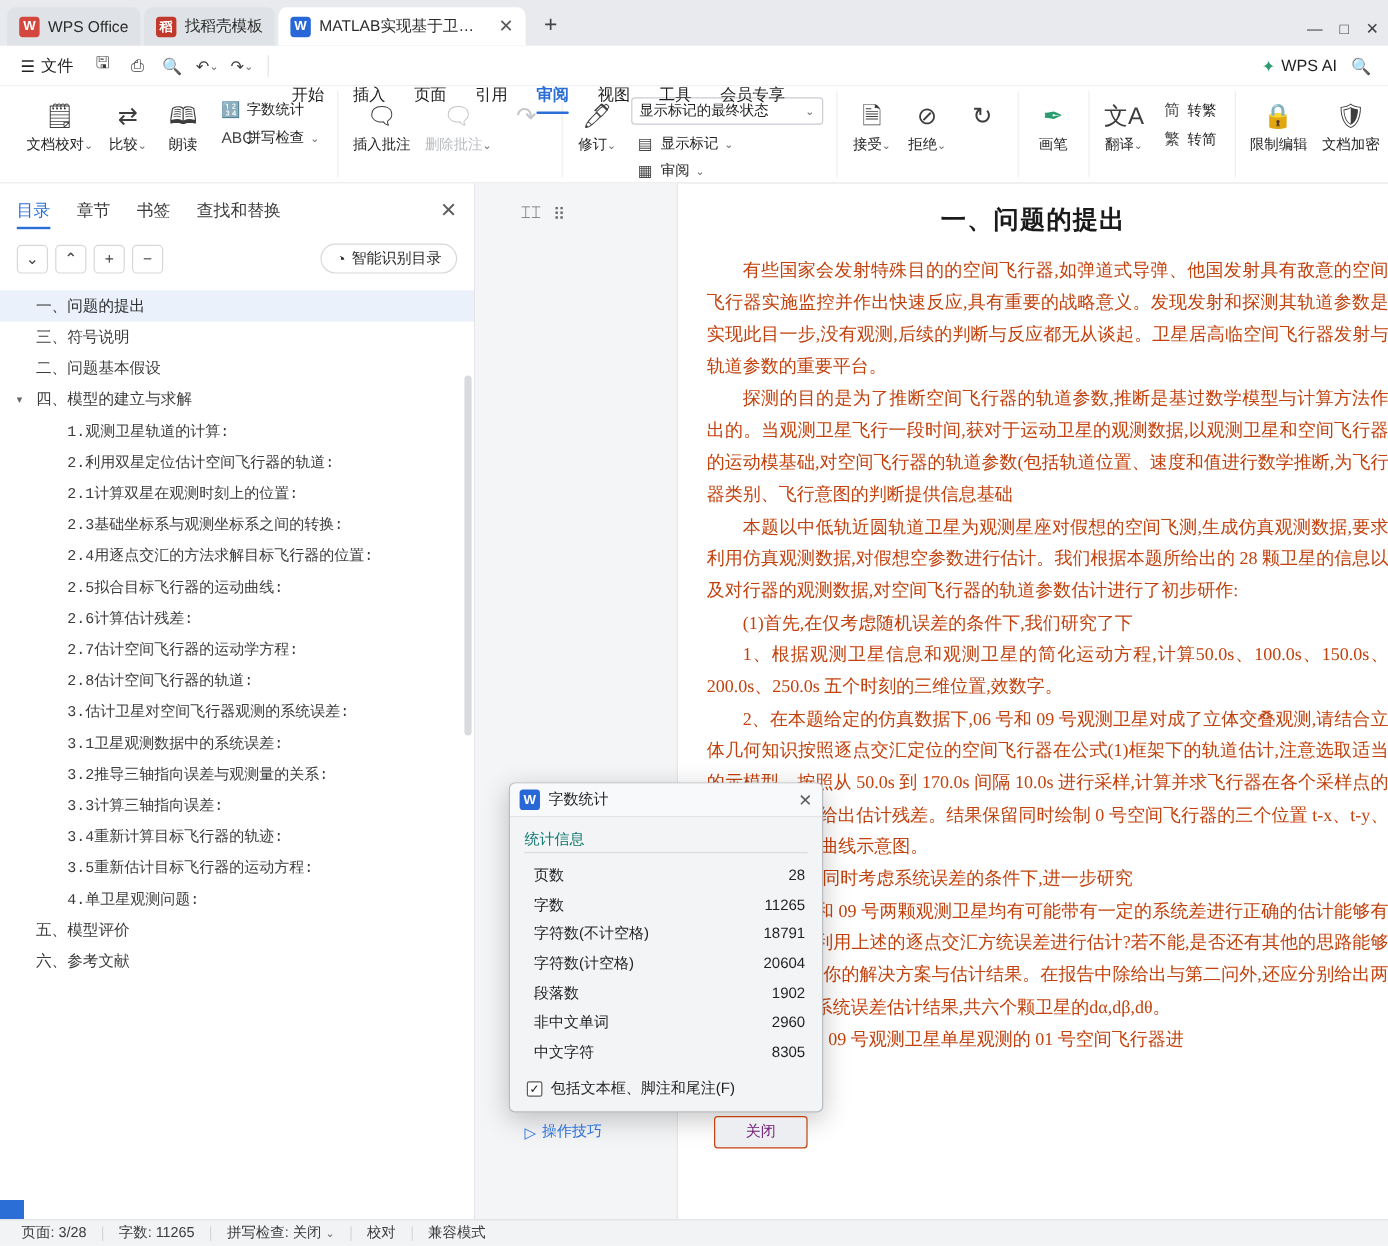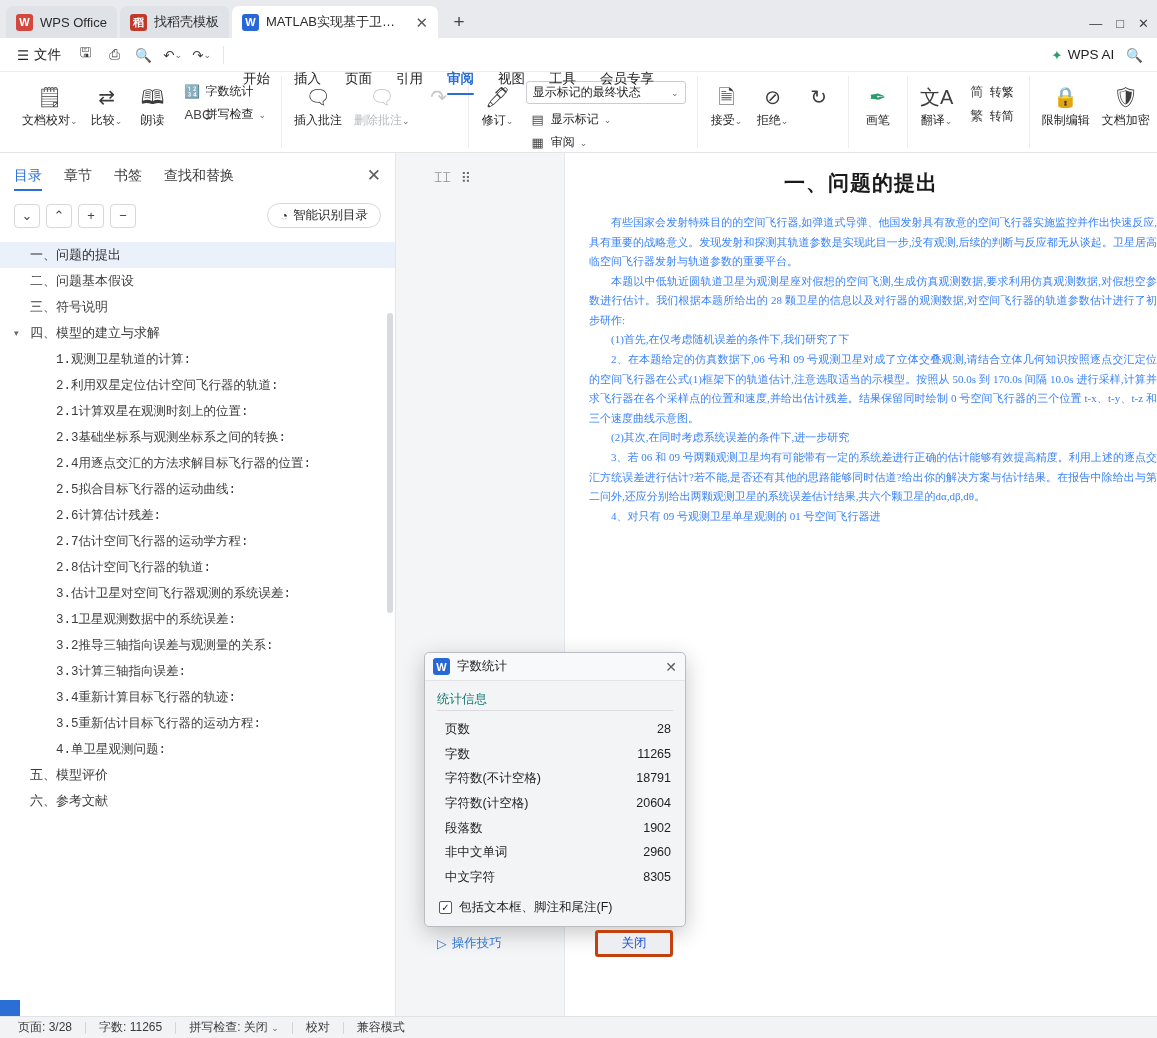--- a/index.html
+++ b/index.html
@@ -261,22 +261,22 @@
     text-align: center;
     font-family: "Liberation Serif", serif;
     font-weight: bold;
     font-size: 21px;
     color: #1a1a1a;
     padding-top: 16px;
     letter-spacing: 1px;
   }
   .doc-body {
     font-family: "Liberation Serif", serif;
-    font-size: 11px;
-    color: #3b82f6;
+    font-size: 15px;
+    color: #c2410c;
     line-height: 1.78;
     padding: 16px 0 0 24px;
     text-align: justify;
   }
   .doc-body p { margin: 0 0 0 0; text-indent: 2em; }
 
   
   .dialog {
     position: absolute;
     left: 424px; top: 499px;
@@ -316,22 +316,22 @@
     font-size: 10px; color: #1a1a1a;
   }
   .dlg-foot {
     display: flex; align-items: center;
     padding: 14px 12px 0 12px;
   }
   .tip-link { display: flex; align-items: center; gap: 5px; color: #2b6fd6; font-size: 12.5px; }
   .dlg-btn {
     margin-left: auto;
     width: 78px; height: 27px;
-    border: 3px solid #c2410c; border-radius: 3px;
-    background: #eceef1; font-size: 12.5px; color: #1d4ed8;
+    border: 1px solid #c2410c; border-radius: 3px;
+    background: #eceef1; font-size: 12.5px; color: #701a75;
     display: flex; align-items: center; justify-content: center;
   }
 
   
   .statusbar {
     position: absolute; left: 0; right: 0; bottom: 0;
     height: 22px; background: #f2f3f5;
     border-top: 1px solid #e0e2e5;
     display: flex; align-items: center;
     font-size: 12px; color: #3b3b3b;
@@ -535,25 +535,25 @@
       </div>
     </div>
 
     <div class="toc">
       <div class="toc-item lvl1 sel">
         <span class="toc-arrow"></span>
         <span>一、问题的提出</span>
       </div>
       <div class="toc-item lvl1">
         <span class="toc-arrow"></span>
-        <span>二、问题基本假设</span>
+        <span>三、符号说明</span>
       </div>
       <div class="toc-item lvl1">
         <span class="toc-arrow"></span>
-        <span>三、符号说明</span>
+        <span>二、问题基本假设</span>
       </div>
       <div class="toc-item lvl1">
         <span class="toc-arrow">▾</span>
         <span>四、模型的建立与求解</span>
       </div>
       <div class="toc-item lvl2">
           <span>1.观测卫星轨道的计算:</span>
         </div>
       <div class="toc-item lvl2">
           <span>2.利用双星定位估计空间飞行器的轨道:</span>
@@ -617,22 +617,24 @@
   <div class="doc-area">
     <div class="doc-left-strip"></div>
     <div class="ruler-ctl">
       <span>⌶⌶</span>
       <span>⠿</span>
     </div>
     <div class="page">
       <div class="doc-title">一、问题的提出</div>
       <div class="doc-body">
         <p>有些国家会发射特殊目的的空间飞行器,如弹道式导弹、他国发射具有敌意的空间飞行器实施监控并作出快速反应,具有重要的战略意义。发现发射和探测其轨道参数是实现此目一步,没有观测,后续的判断与反应都无从谈起。卫星居高临空间飞行器发射与轨道参数的重要平台。</p>
+        <p>探测的目的是为了推断空间飞行器的轨道参数,推断是基过数学模型与计算方法作出的。当观测卫星飞行一段时间,获对于运动卫星的观测数据,以观测卫星和空间飞行器的运动模基础,对空间飞行器的轨道参数(包括轨道位置、速度和值进行数学推断,为飞行器类别、飞行意图的判断提供信息基础</p>
         <p>本题以中低轨近圆轨道卫星为观测星座对假想的空间飞测,生成仿真观测数据,要求利用仿真观测数据,对假想空参数进行估计。我们根据本题所给出的 28 颗卫星的信息以及对行器的观测数据,对空间飞行器的轨道参数估计进行了初步研作:</p>
         <p>(1)首先,在仅考虑随机误差的条件下,我们研究了下</p>
+        <p>1、根据观测卫星信息和观测卫星的简化运动方程,计算50.0s、100.0s、150.0s、200.0s、250.0s 五个时刻的三维位置,效数字。</p>
         <p>2、在本题给定的仿真数据下,06 号和 09 号观测卫星对成了立体交叠观测,请结合立体几何知识按照逐点交汇定位的空间飞行器在公式(1)框架下的轨道估计,注意选取适当的示模型。按照从 50.0s 到 170.0s 间隔 10.0s 进行采样,计算并求飞行器在各个采样点的位置和速度,并给出估计残差。结果保留同时绘制 0 号空间飞行器的三个位置 t-x、t-y、t-z 和三个速度曲线示意图。</p>
         <p>(2)其次,在同时考虑系统误差的条件下,进一步研究</p>
         <p>3、若 06 和 09 号两颗观测卫星均有可能带有一定的系统差进行正确的估计能够有效提高精度。利用上述的逐点交汇方统误差进行估计?若不能,是否还有其他的思路能够同时估道?给出你的解决方案与估计结果。在报告中除给出与第二问外,还应分别给出两颗观测卫星的系统误差估计结果,共六个颗卫星的dα,dβ,dθ。</p>
         <p>4、对只有 09 号观测卫星单星观测的 01 号空间飞行器进</p>
       </div>
     </div>
   </div>
 
   <div class="dialog">
     <div class="dlg-title">

